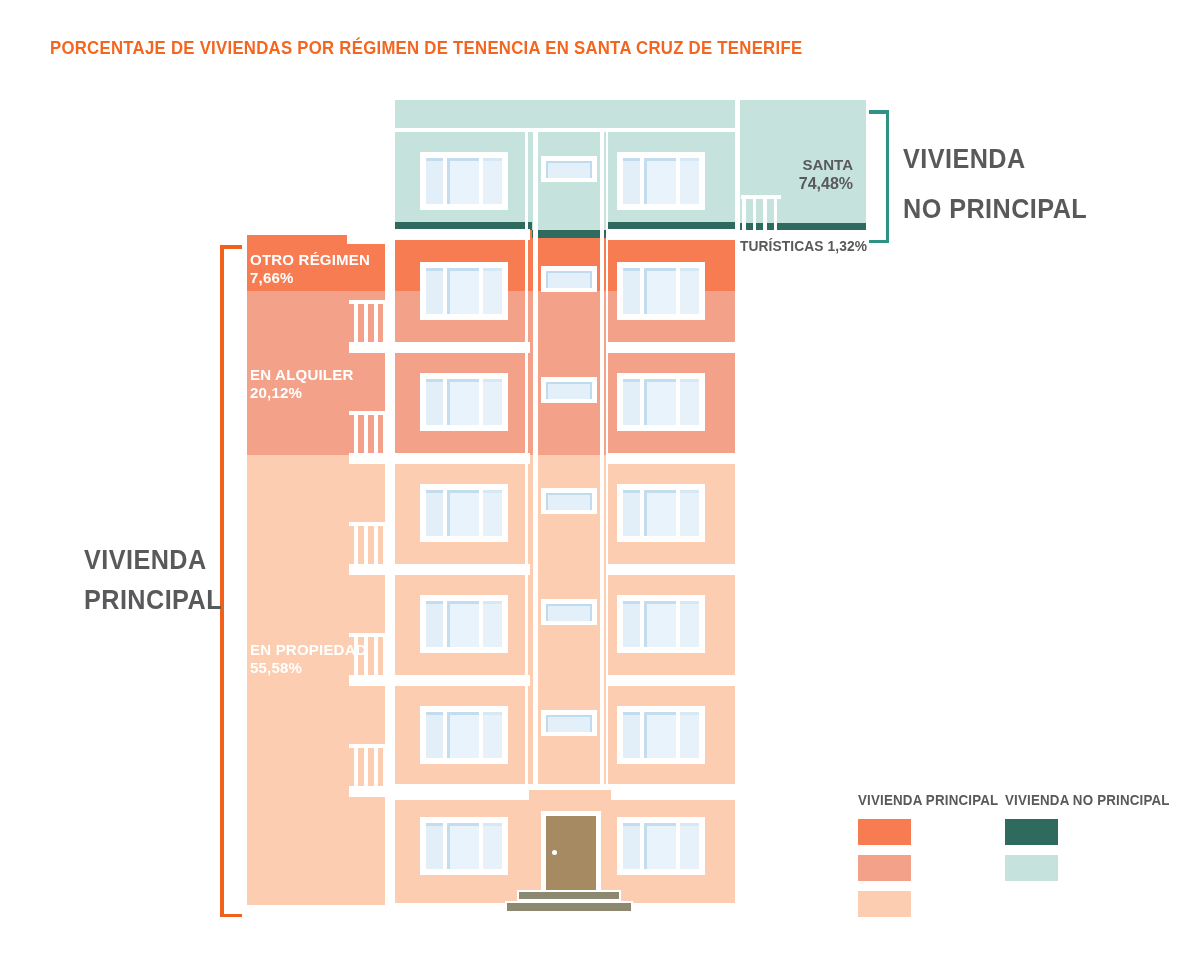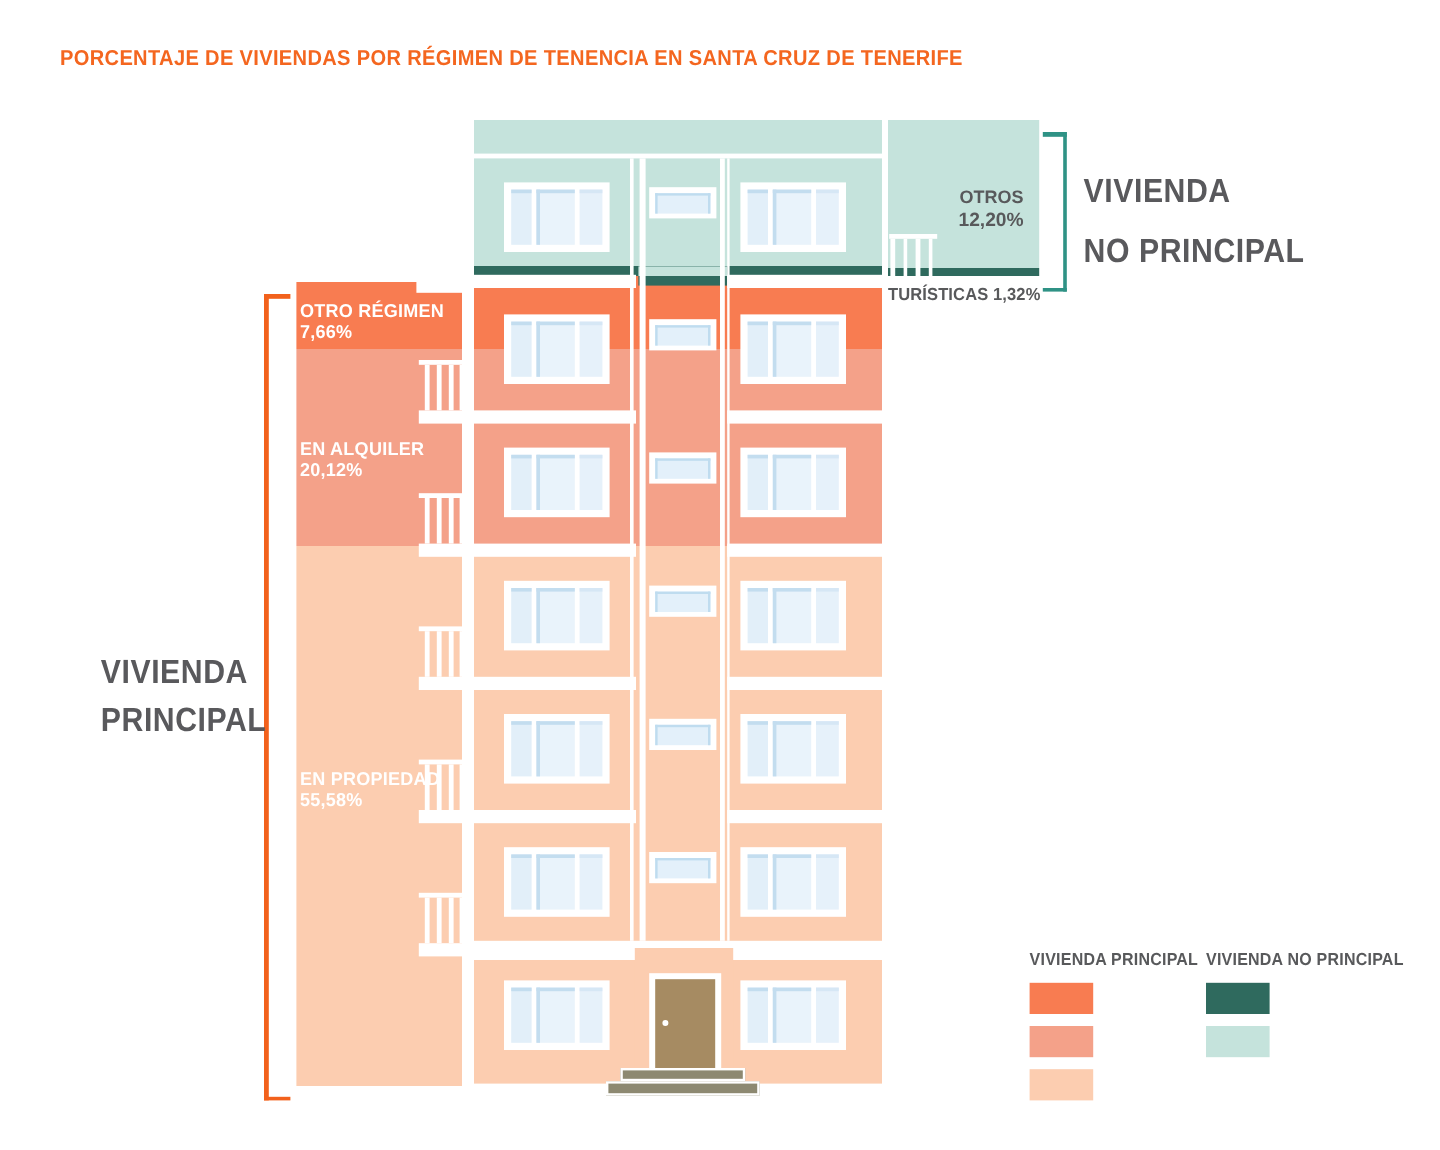--- a/index.html
+++ b/index.html
@@ -262,22 +262,22 @@
 
   <div class="abs rail-top" style="top:744px;"></div>
   <div class="abs rail-bar" style="left:354px;top:748px;height:38px;"></div>
   <div class="abs rail-bar" style="left:364px;top:748px;height:38px;"></div>
   <div class="abs rail-bar" style="left:374px;top:748px;height:38px;"></div>
   <div class="abs rail-bar" style="left:383px;top:748px;height:38px;"></div>
   <div class="abs bslab" style="top:786px;"></div>
 
   <div class="abs otros-box"></div>
   <div class="abs anno" style="left:740px;top:155px;width:113px;text-align:right;font-size:15px;line-height:19px;font-weight:600;">
-    <div>OTROS</div>
-    <div style="font-size:16px;">12,20%</div>
+    <div>SANTA</div>
+    <div style="font-size:16px;">74,48%</div>
   </div>
   <div class="abs" style="left:741px;top:195px;width:40px;height:4px;background:#fff;"></div>
   <div class="abs" style="left:742px;top:199px;width:3.5px;height:32px;background:#fff;"></div>
   <div class="abs" style="left:752.5px;top:199px;width:3.5px;height:32px;background:#fff;"></div>
   <div class="abs" style="left:763px;top:199px;width:3.5px;height:32px;background:#fff;"></div>
   <div class="abs" style="left:773.5px;top:199px;width:3.5px;height:32px;background:#fff;"></div>
   <div class="abs anno" style="left:740px;top:238px;font-size:14.5px;letter-spacing:.1px;transform:scaleX(.95);transform-origin:left top;">TURÍSTICAS 1,32%</div>
 
   <div class="abs br-t" style="left:869px;top:110px;width:20px;height:3.5px;"></div>
   <div class="abs br-t" style="left:885.5px;top:110px;width:3.5px;height:133px;"></div>

